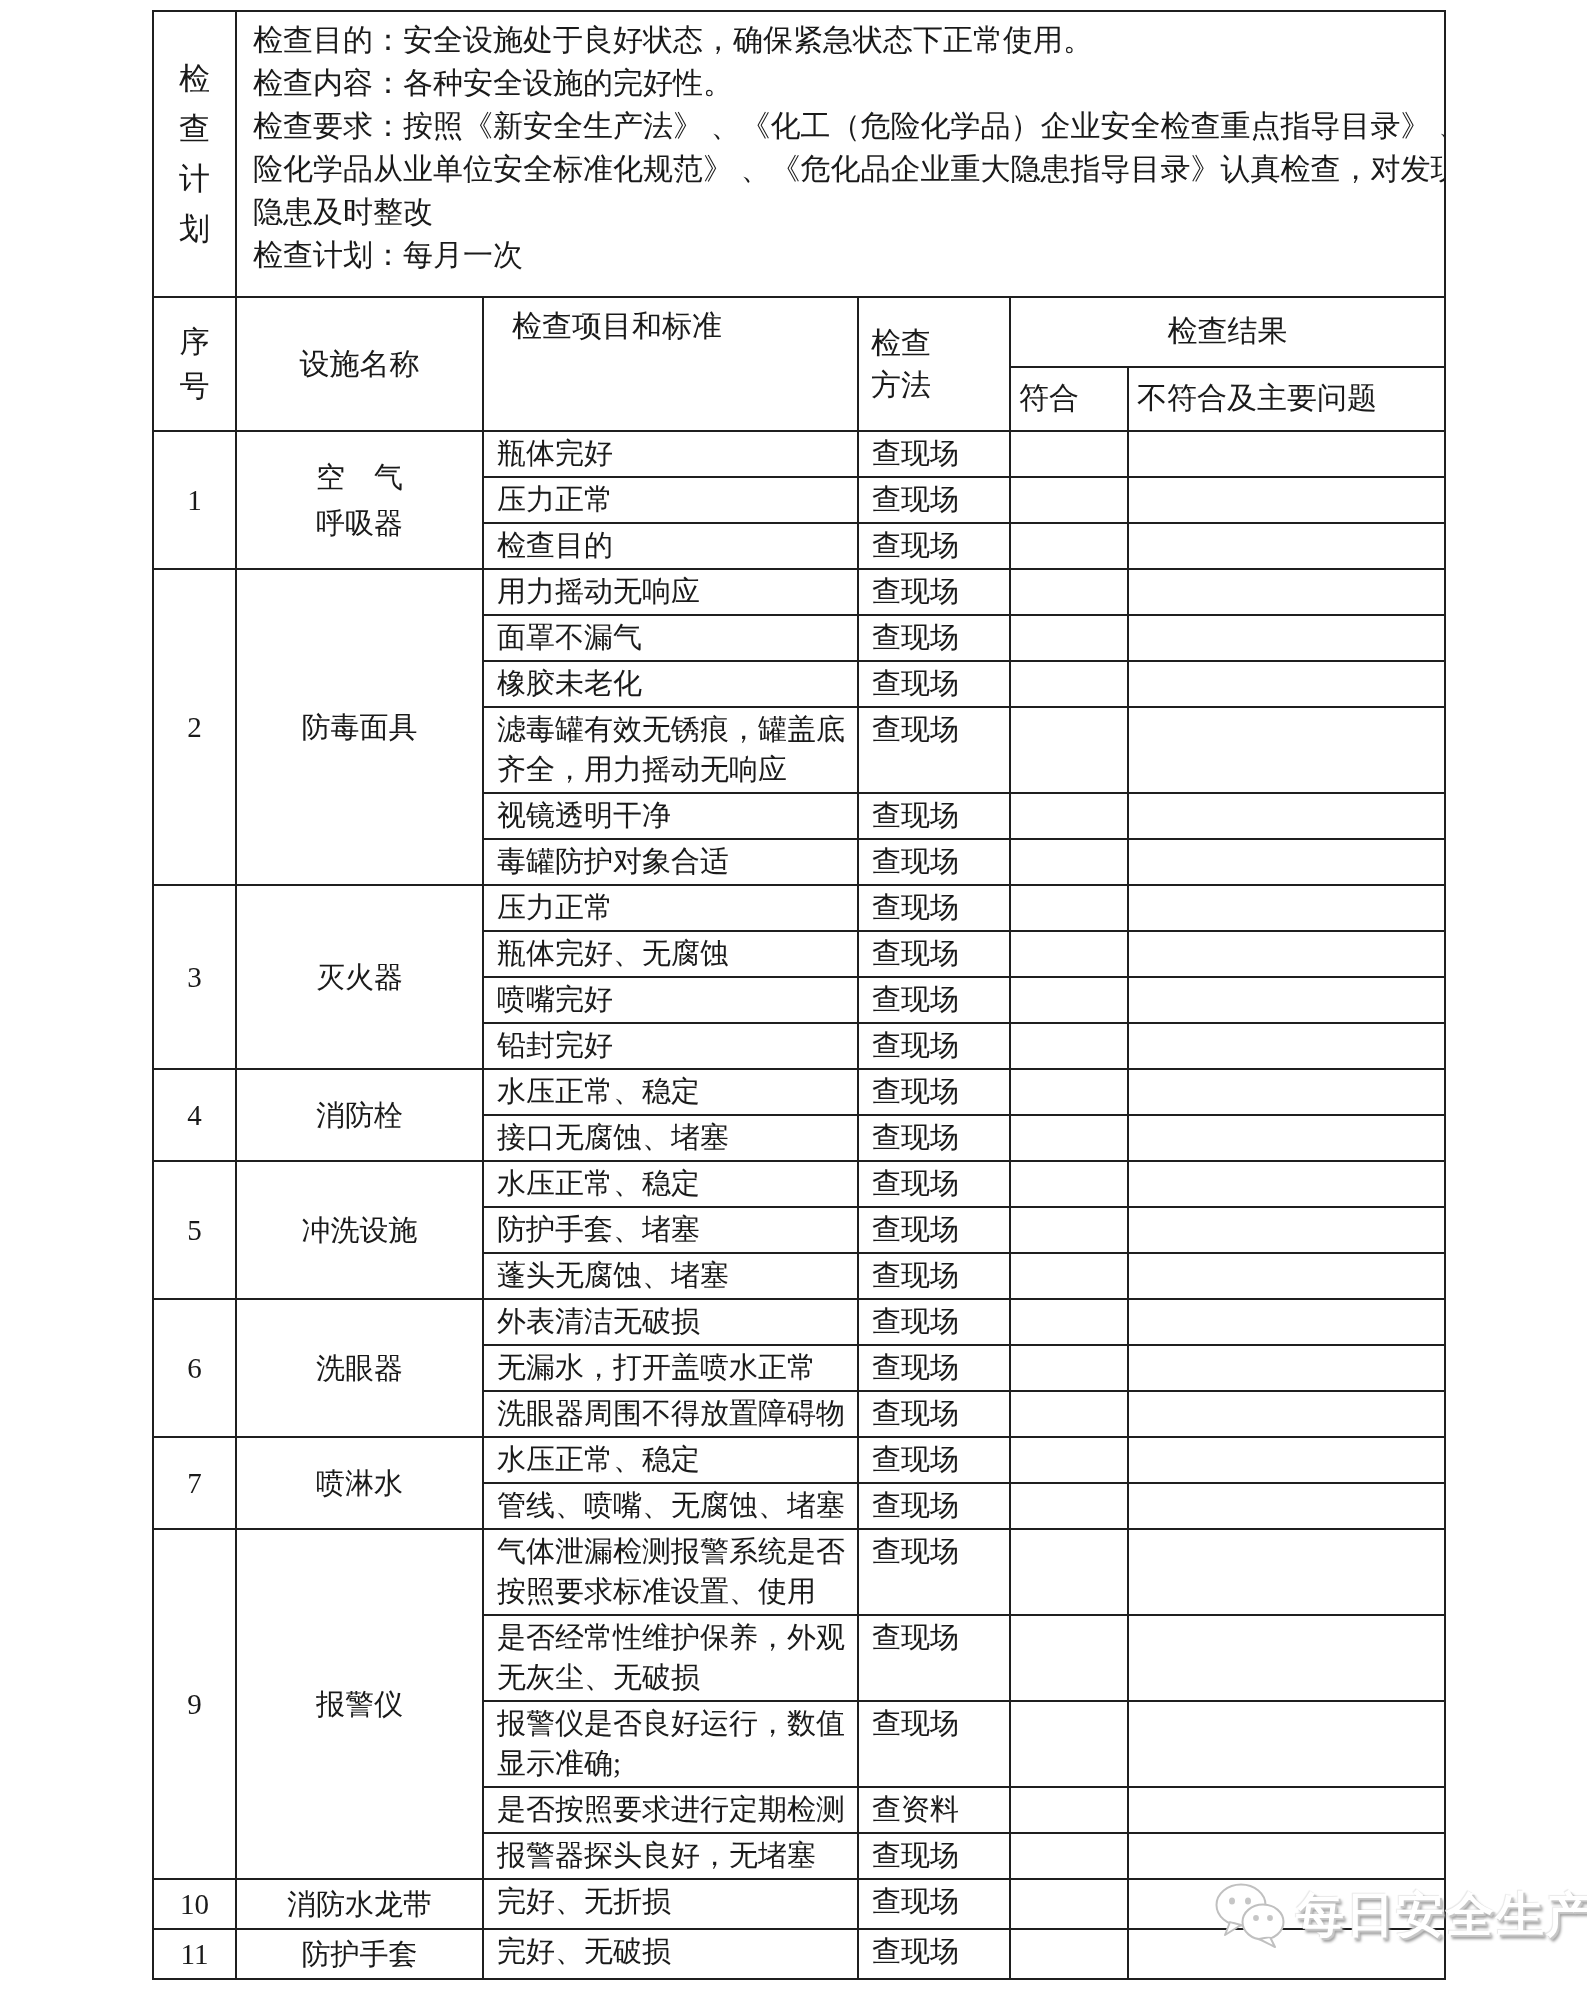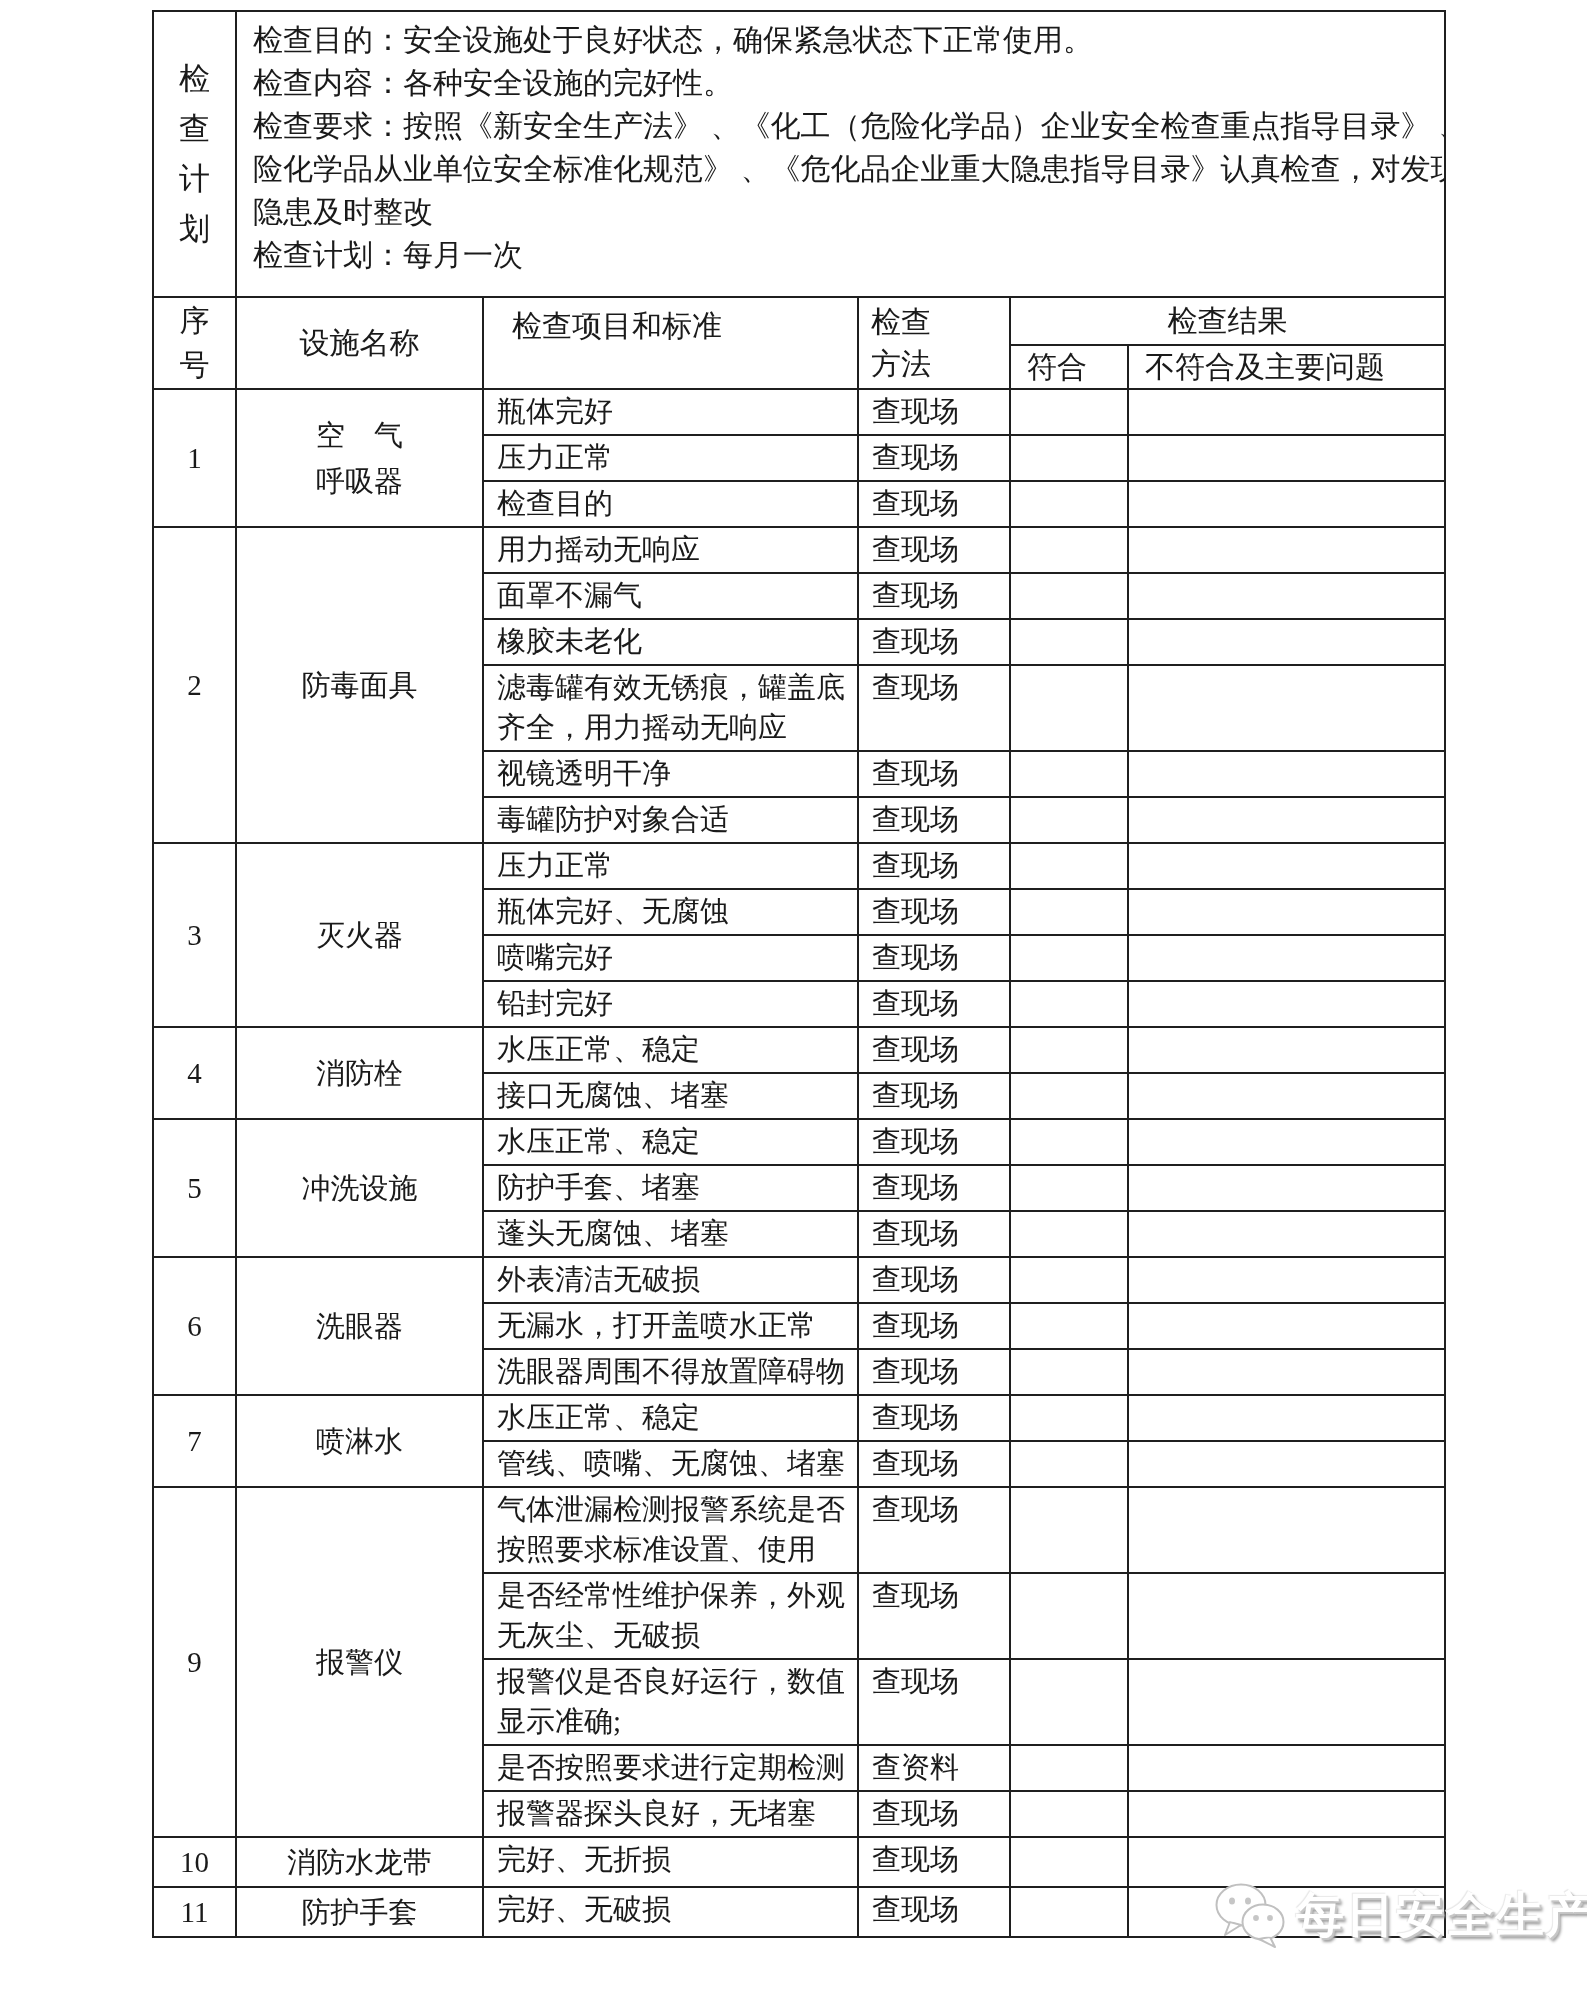--- a/index.html
+++ b/index.html
@@ -17,23 +17,23 @@
   .plan-label{text-align:center;vertical-align:middle;font-size:31px;line-height:50px;white-space:pre-line;}
   .plan-body{padding:6px 16px 20px 16px;font-size:30px;line-height:43px;vertical-align:top;}
   .plan-body div{white-space:nowrap;}
 
   tr.hdr td{font-size:30px;}
   tr.hdr1{height:47px;}
   tr.hdr2{height:40px;}
   .h-no{white-space:pre-line;text-align:center;vertical-align:middle;line-height:44px;}
   .h-name{text-align:center;vertical-align:middle;}
   .h-item{vertical-align:top;padding:8px 28px;}
-  .h-method{vertical-align:top;padding:3px 12px;white-space:pre-line;line-height:42px;}
+  .h-method{vertical-align:top;padding:24px 12px;white-space:pre-line;line-height:42px;}
   .h-result{text-align:center;vertical-align:middle;margin-top:26px;}
-  .h-pass,.h-fail{padding:0 16px;vertical-align:middle;}
+  .h-pass,.h-fail{padding:0 8px;vertical-align:middle;}
 
   tr.row{height:46px;}
   .seq-cell,.name-cell{font-size:29px;text-align:center;vertical-align:middle;line-height:46px;white-space:pre-line;}
   .item-cell,.method-cell{font-size:29px;line-height:40px;padding:1px 8px 3px 13px;vertical-align:top;}
 
   .watermark{position:absolute;left:1214px;top:1882px;display:flex;align-items:center;z-index:3;}
   .wm-icon{flex:0 0 auto;}
   .wm-text{
     font-size:48px;font-weight:bold;letter-spacing:2px;color:#ffffff;margin-left:8px;white-space:nowrap;
     text-shadow:2px 2px 1px #c7c7c7,3px 4px 3px #9b9b9b,-1px -1px 1px #e8e8e8;

